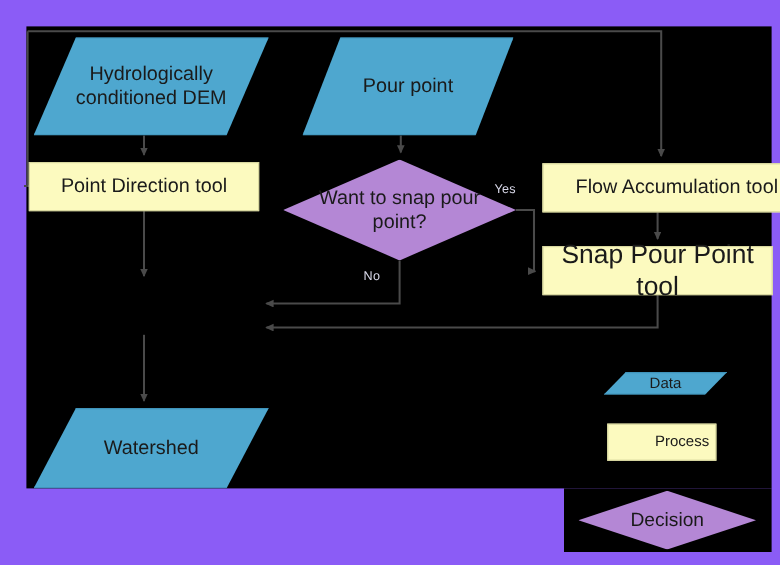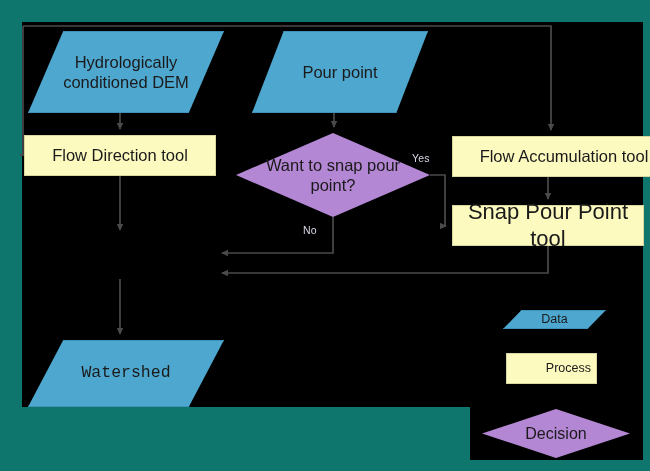--- a/index.html
+++ b/index.html
@@ -8,21 +8,21 @@
     padding: 0;
     background: #ffffff;
   }
   body {
     font-family: "Liberation Sans", sans-serif;
   }
   #canvas {
     position: relative;
     width: 650px;
     height: 471px;
-    background: #0f766e;
+    background: #8b5cf6;
     overflow: hidden;
   }
   
   .panel {
     position: absolute;
     background: #000000;
   }
   #panel-main  { left: 22px;  top: 22px;  width: 621px; height: 385px; }
   #panel-legend{ left: 470px; top: 407px; width: 173px; height: 53px;  }
 
@@ -76,21 +76,21 @@
   }
 
   
   #node-dem          { left: 28px;  top: 31px;  width: 196px; height: 82px; font-size: 16.5px; }
   #node-pourpoint    { left: 252px; top: 31px;  width: 176px; height: 82px; font-size: 16.5px; }
   #node-flowdir      { left: 24px;  top: 135px; width: 192px; height: 41px; font-size: 16.5px; }
   #node-flowaccum    { left: 452px; top: 136px; width: 224px; height: 41px; font-size: 16.5px; }
   #node-decision     { left: 236px; top: 133px; width: 194px; height: 84px; font-size: 16.5px; }
   #node-snap         { left: 452px; top: 205px; width: 192px; height: 41px; font-size: 22px; }
   #node-watershedtool{ left: 24px;  top: 236px; width: 192px; height: 43px; font-size: 16.5px; }
-  #node-watershed    { left: 28px;  top: 340px; width: 196px; height: 67px; font-size: 16.5px; font-family: Liberation Mono, monospace; }
+  #node-watershed    { left: 28px;  top: 340px; width: 196px; height: 67px; font-size: 16.5px; }
 
   
   #legend-data    { left: 503px; top: 310px; width: 103px; height: 19px; font-size: 12.5px; }
   #legend-process { left: 506px; top: 353px; width: 91px;  height: 31px; font-size: 12.5px; justify-content: flex-end; }
   #legend-decision{ left: 482px; top: 409px; width: 148px; height: 49px; font-size: 16px; }
 
   
   .branch-label {
     position: absolute;
     font-size: 10.5px;
@@ -146,21 +146,21 @@
     <span class="label">Hydrologically conditioned DEM</span>
   </div>
 
   <div class="node shape-data" id="node-pourpoint">
     <span class="fill"></span>
     <span class="label">Pour point</span>
   </div>
 
   <div class="node shape-process" id="node-flowdir">
     <span class="fill"></span>
-    <span class="label">Flow Direction tool</span>
+    <span class="label">Point Direction tool</span>
   </div>
 
   <div class="node shape-process" id="node-flowaccum">
     <span class="fill"></span>
     <span class="label">Flow Accumulation tool</span>
   </div>
 
   <div class="node shape-decision" id="node-decision">
     <span class="fill"></span>
     <span class="label">Want to snap pour point?</span>

